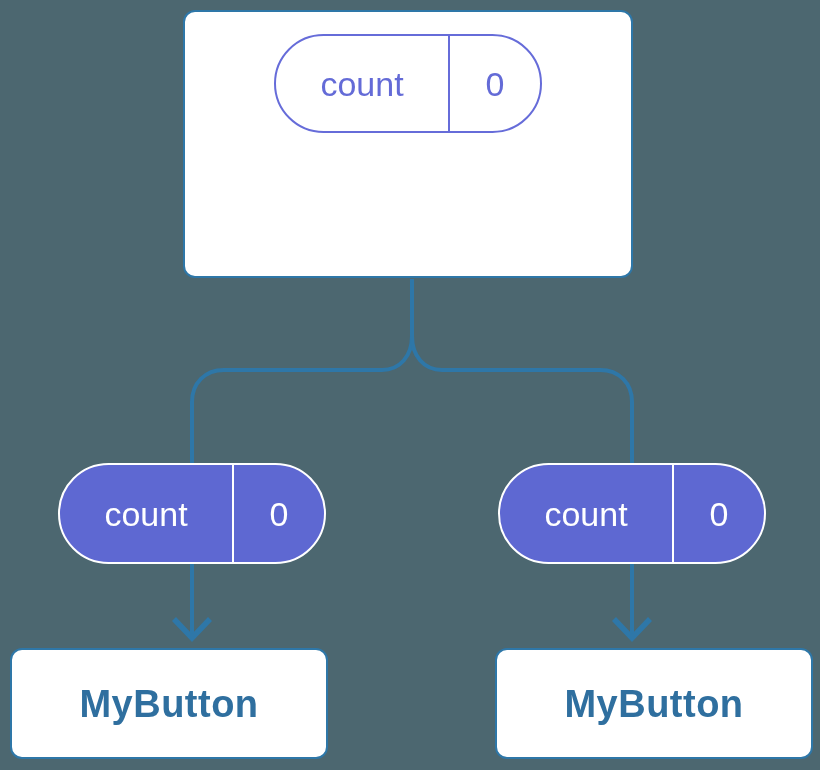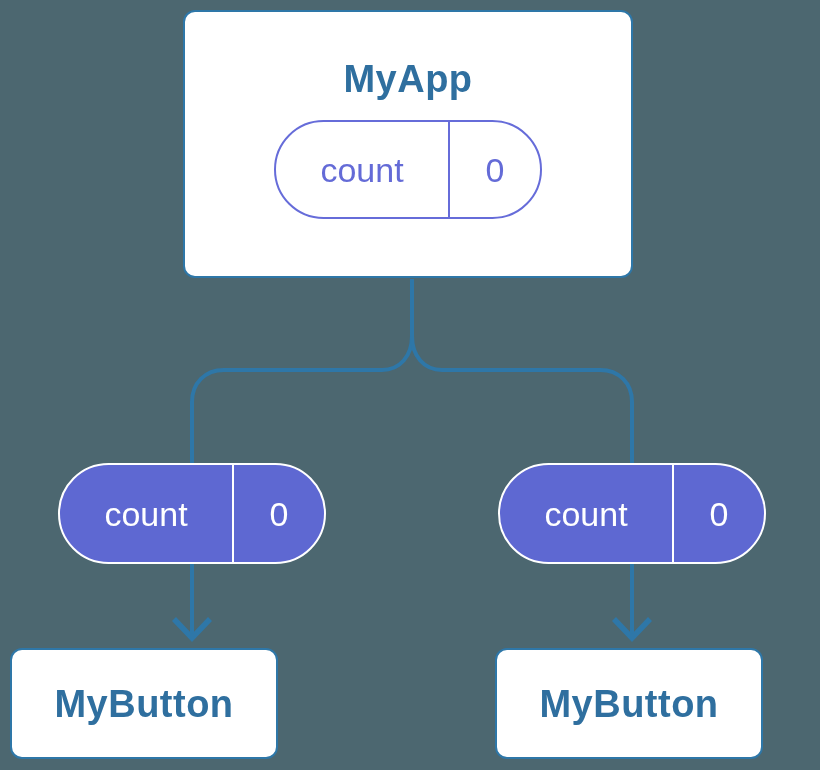--- a/index.html
+++ b/index.html
@@ -73,39 +73,38 @@
     justify-content: center;
     font-size: 34px;
     font-weight: 400;
     line-height: 1;
     text-align: right;
   }
   .pill-key { width: 174px; box-sizing: border-box; }
   .pill-value { flex: 1; }
   .node-button {
     top: 648px;
-    width: 268px; height: 111px;
+    width: 318px; height: 111px;
   }
   .node-button-left  { left: 10px;  }
   .node-button-right { left: 495px; }
 </style>
 </head>
 <body>
 
 <div class="stage">
 
   <svg class="connectors" viewBox="0 0 820 770" xmlns="http://www.w3.org/2000/svg">
     <path d="M412 279 L412 336 C412 356 400 370 382 370 L224 370 C205 370 192 383 192 402 L192 639" fill="none" stroke="#2E77A8" stroke-width="4"></path>
     <path d="M412 279 L412 336 C412 356 424 370 442 370 L600 370 C619 370 632 383 632 402 L632 639" fill="none" stroke="#2E77A8" stroke-width="4"></path>
     <path d="M174 619 L192 638 L210 619" fill="none" stroke="#2E77A8" stroke-width="5.5"></path>
     <path d="M614 619 L632 638 L650 619" fill="none" stroke="#2E77A8" stroke-width="5.5"></path>
   </svg>
 
   <div class="node node-root">
-    <div class="node-title">MyApp</div>
     <div class="pill pill-outline">
       <div class="pill-key">count</div>
       <div class="pill-value">0</div>
     </div>
   </div>
 
   <div class="pill pill-solid pill-solid-left">
     <div class="pill-key">count</div>
     <div class="pill-value">0</div>
   </div>

